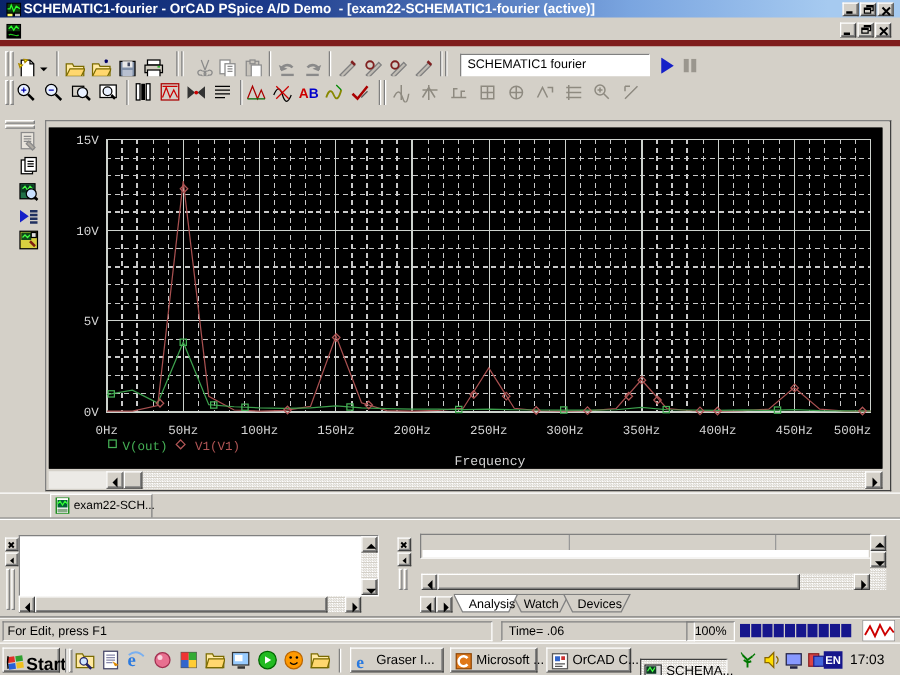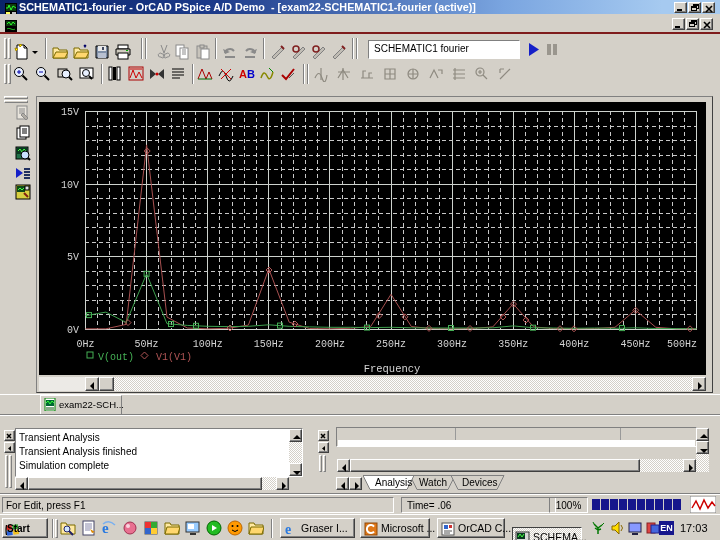--- a/index.html
+++ b/index.html
@@ -55,21 +55,21 @@
       <div class="abs" style="left:4px;top:1px;width:6px;height:5px;border:1px solid #000;border-top:2px solid #000;"></div>
       <div class="abs" style="left:2px;top:3px;width:6px;height:5px;border:1px solid #000;border-top:2px solid #000;background:#d4d0c8;"></div>
     </div>
   <div class="btn" style="left:700px;top:4px;width:13px;height:12px;">
       <svg class="abs" style="left:2px;top:1px;" width="8" height="8" viewBox="0 0 8 8">
         <path d="M1,1 L7,7 M7,1 L1,7" stroke="#000" stroke-width="1.6"></path>
       </svg>
     </div>
 </div>
 
-<div class="abs" id="tb1" style="left:0;top:32px;width:720px;height:29px;background:#d4d0c8;border-top:2px solid #7f1d1d;padding-left:12px;">
+<div class="abs" id="tb1" style="left:0;top:32px;width:720px;height:29px;background:#d4d0c8;border-top:5px solid #7f1d1d;padding-left:12px;">
     <div class="grip" style="left:4px;top:4px;height:21px;"></div>
     <div class="grip" style="left:8px;top:4px;height:21px;"></div>
     <svg class="abs" style="left:14px;top:10px;" width="16" height="16" viewBox="0 0 16 16">
       <path d="M3,1 h7 l3,3 v11 h-10 z" fill="#fff" stroke="#000"></path>
       <path d="M10,1 v3 h3" fill="none" stroke="#000"></path>
       <path d="M1,4 l3,1 -2,2 z M5,0 l1,3 2,-2 z" fill="#ff0" stroke="#a80"></path>
     </svg>
     <svg class="abs" style="left:31px;top:10px;" width="8" height="16">
       <path d="M1,7 h6 l-3,3 z" fill="#000"></path>
     </svg>
@@ -391,21 +391,20 @@
       </svg>
     </div>
     <div class="btn" style="left:4px;top:26px;width:11px;height:11px;">
       <svg width="9" height="9">
         <path d="M6,2 L3,4.5 L6,7 z" fill="#000"></path>
       </svg>
     </div>
     <div class="grip" style="left:5px;top:39px;height:33px;"></div>
     <div class="grip" style="left:9px;top:39px;height:33px;"></div>
     <div class="abs sunken" style="left:15px;top:12px;width:288px;height:49px;background:#fff;"></div>
-    <div class="abs" style="left:19px;top:15px;font-size:10px;color:#000;line-height:14px;white-space:nowrap;">Transient Analysis<br>Transient Analysis finished<br>Simulation complete</div>
     <div class="abs dither" style="left:289px;top:13px;width:13px;height:47px;"></div>
     <div class="btn" style="left:289px;top:13px;width:13px;height:13px;">
       <svg width="11" height="11" viewBox="0 0 11 11">
         <path d="M3,8 L7,4 L11,8 z" fill="#000"></path>
       </svg>
     </div>
     <div class="btn" style="left:289px;top:47px;width:13px;height:13px;">
       <svg width="11" height="11" viewBox="0 0 11 11">
         <path d="M3,6 L7,10 L11,6 z" fill="#000"></path>
       </svg>
@@ -515,21 +514,21 @@
         <svg width="15" height="14" viewBox="0 0 15 14">
           <g transform="rotate(-8 7 8)">
             <rect x="1.5" y="3" width="5.6" height="4.6" fill="#e03028"></rect>
             <rect x="7.9" y="3" width="5.6" height="4.6" fill="#30a030"></rect>
             <rect x="1.5" y="8.4" width="5.6" height="4.6" fill="#2860d8"></rect>
             <rect x="7.9" y="8.4" width="5.6" height="4.6" fill="#f0c020"></rect>
           </g>
           <path d="M1.5,3 q-1,5 0,10" stroke="#000" stroke-width="1.2" fill="none"></path>
         </svg>
       </span>
-      <span class="abs" style="left:4px;top:4px;font-size:10px;font-weight:bold;">Start</span>
+      <span class="abs" style="left:18px;top:4px;font-size:14px;font-weight:bold;">Start</span>
     </div>
     <div class="sep" style="left:52px;top:4px;height:19px;"></div>
     <div class="grip" style="left:55px;top:4px;height:19px;"></div>
     <svg class="abs" style="left:60px;top:5px;" width="16" height="16" viewBox="0 0 16 16">
       <path d="M1,3 h5 l1,2 h8 v9 h-14 z" fill="#ffe9a2" stroke="#7a6a00"></path>
       <circle cx="7" cy="9" r="3" fill="#cfe4ff" stroke="#226"></circle>
       <path d="M9,11 l4,4" stroke="#226" stroke-width="2"></path>
     </svg>
     <svg class="abs" style="left:81px;top:5px;" width="16" height="16" viewBox="0 0 16 16">
       <rect x="2" y="1" width="11" height="14" fill="#fff" stroke="#446"></rect>

